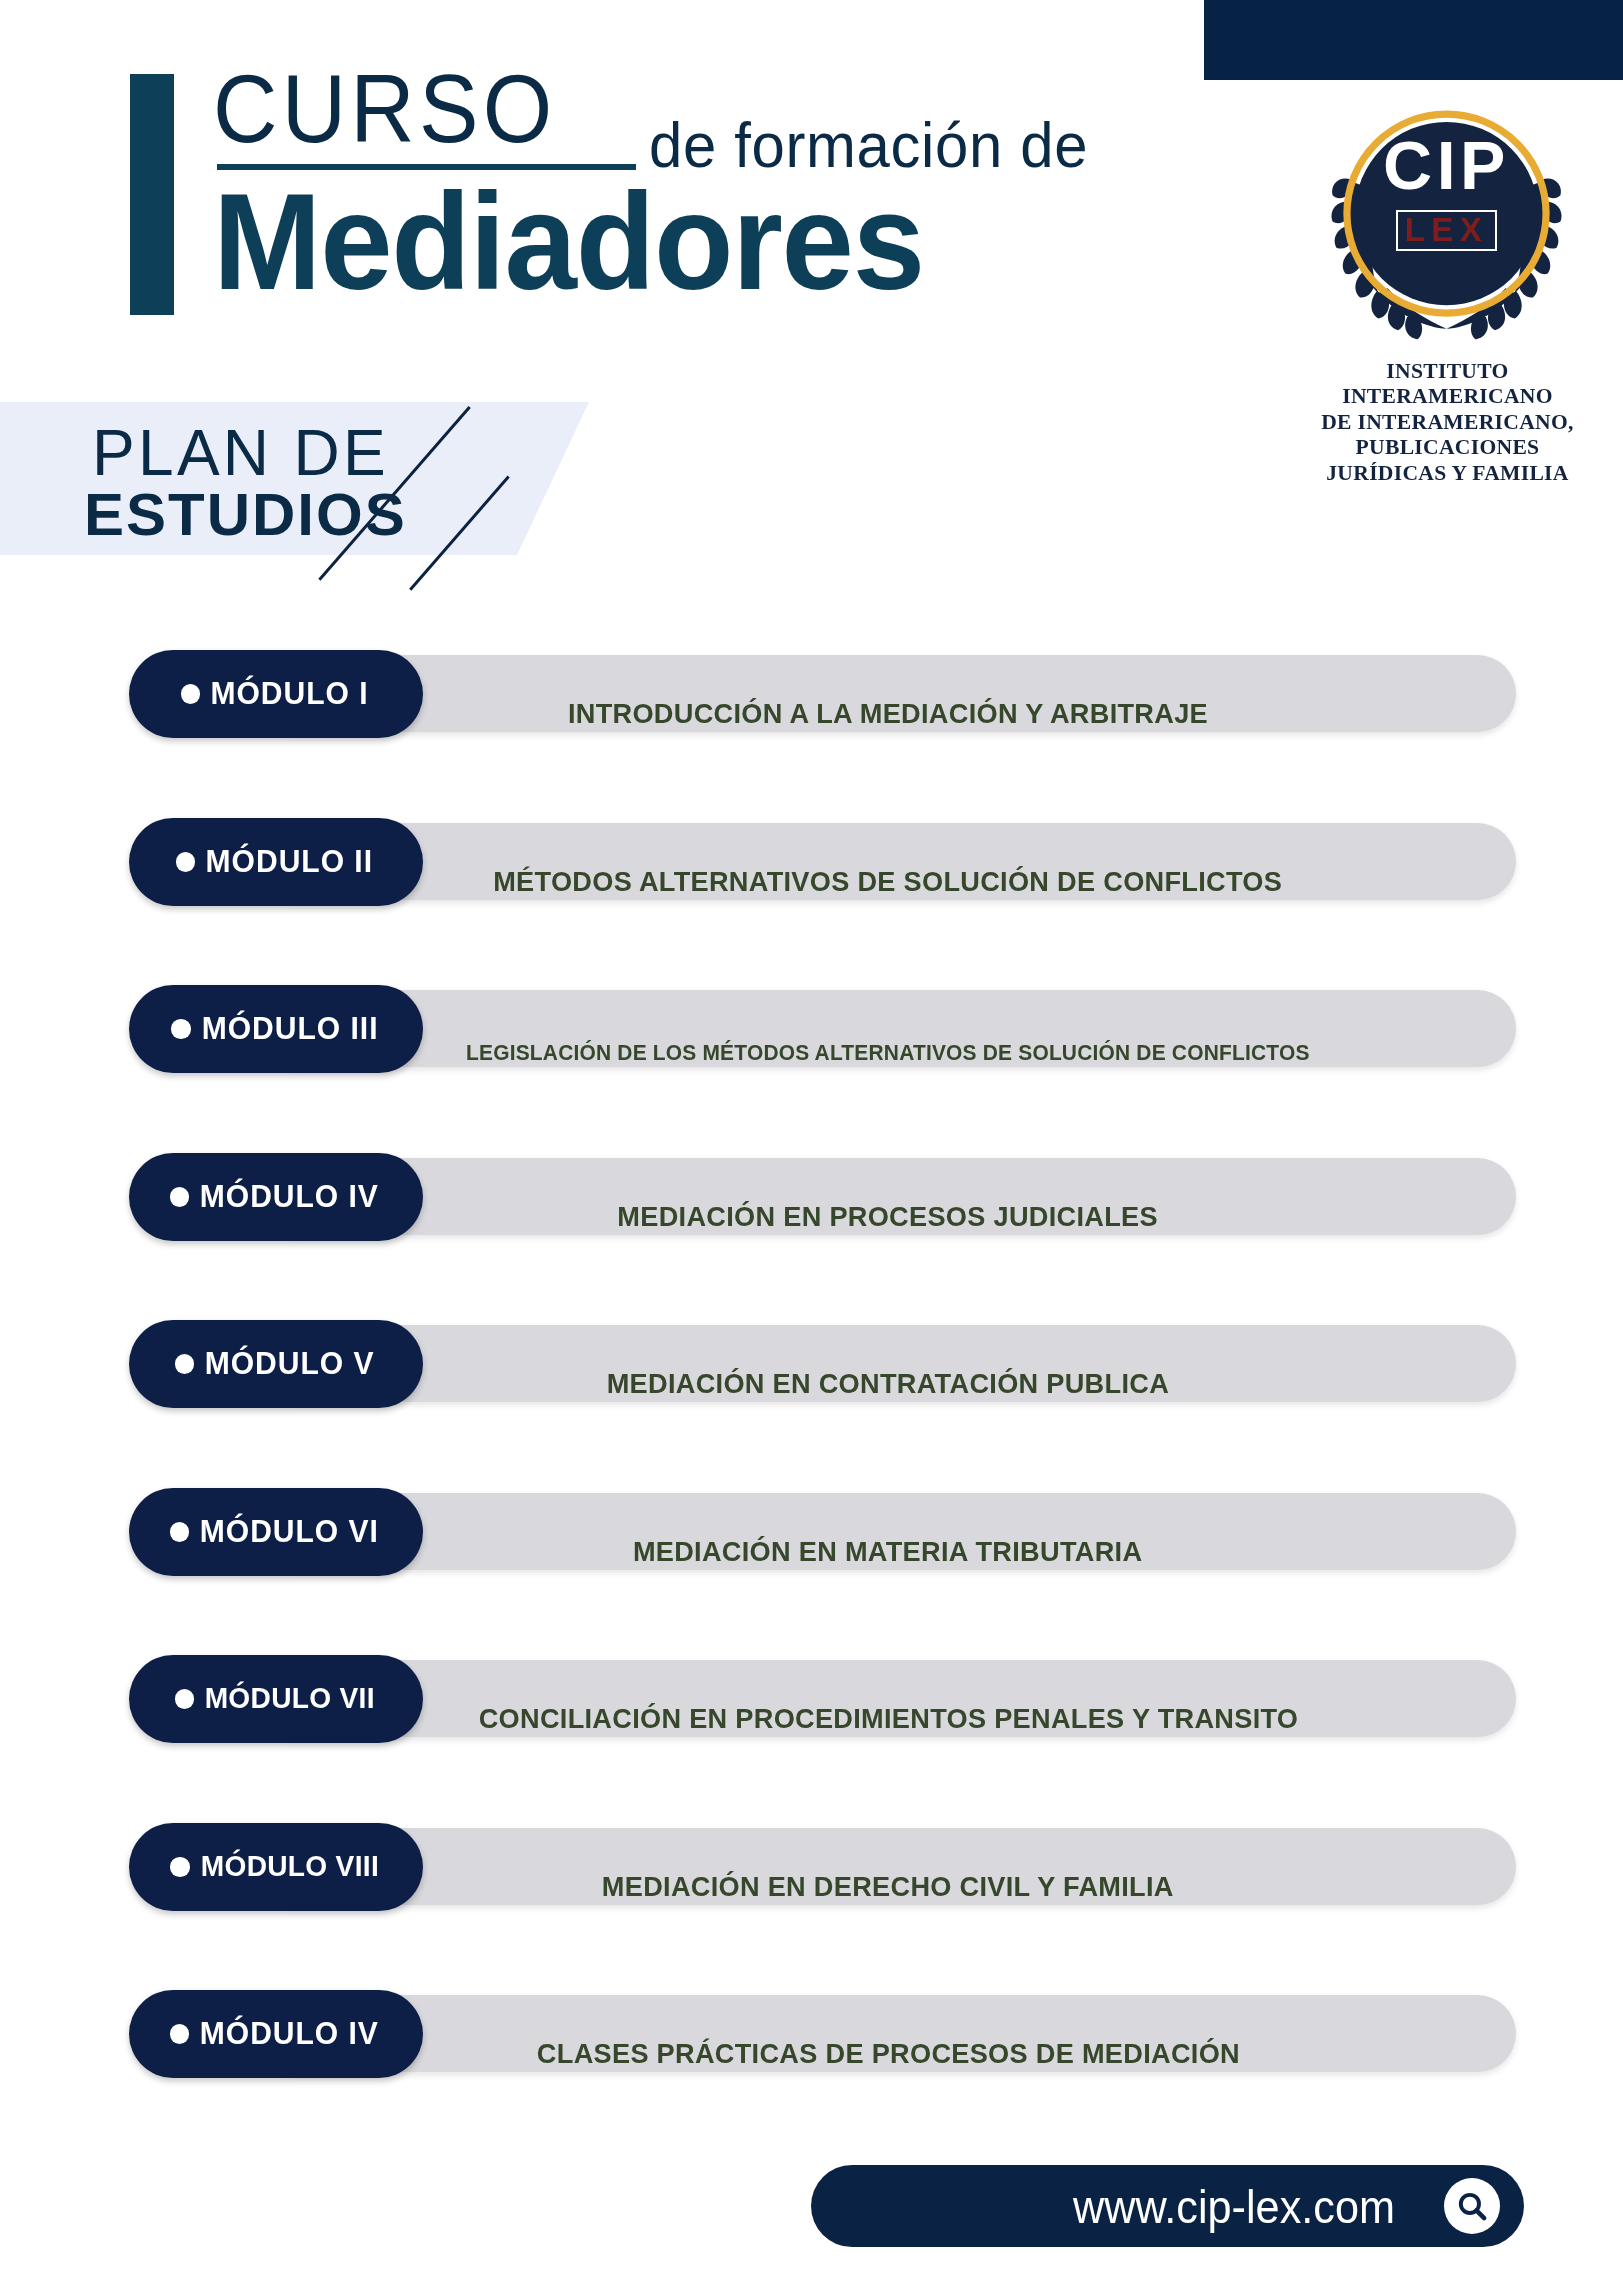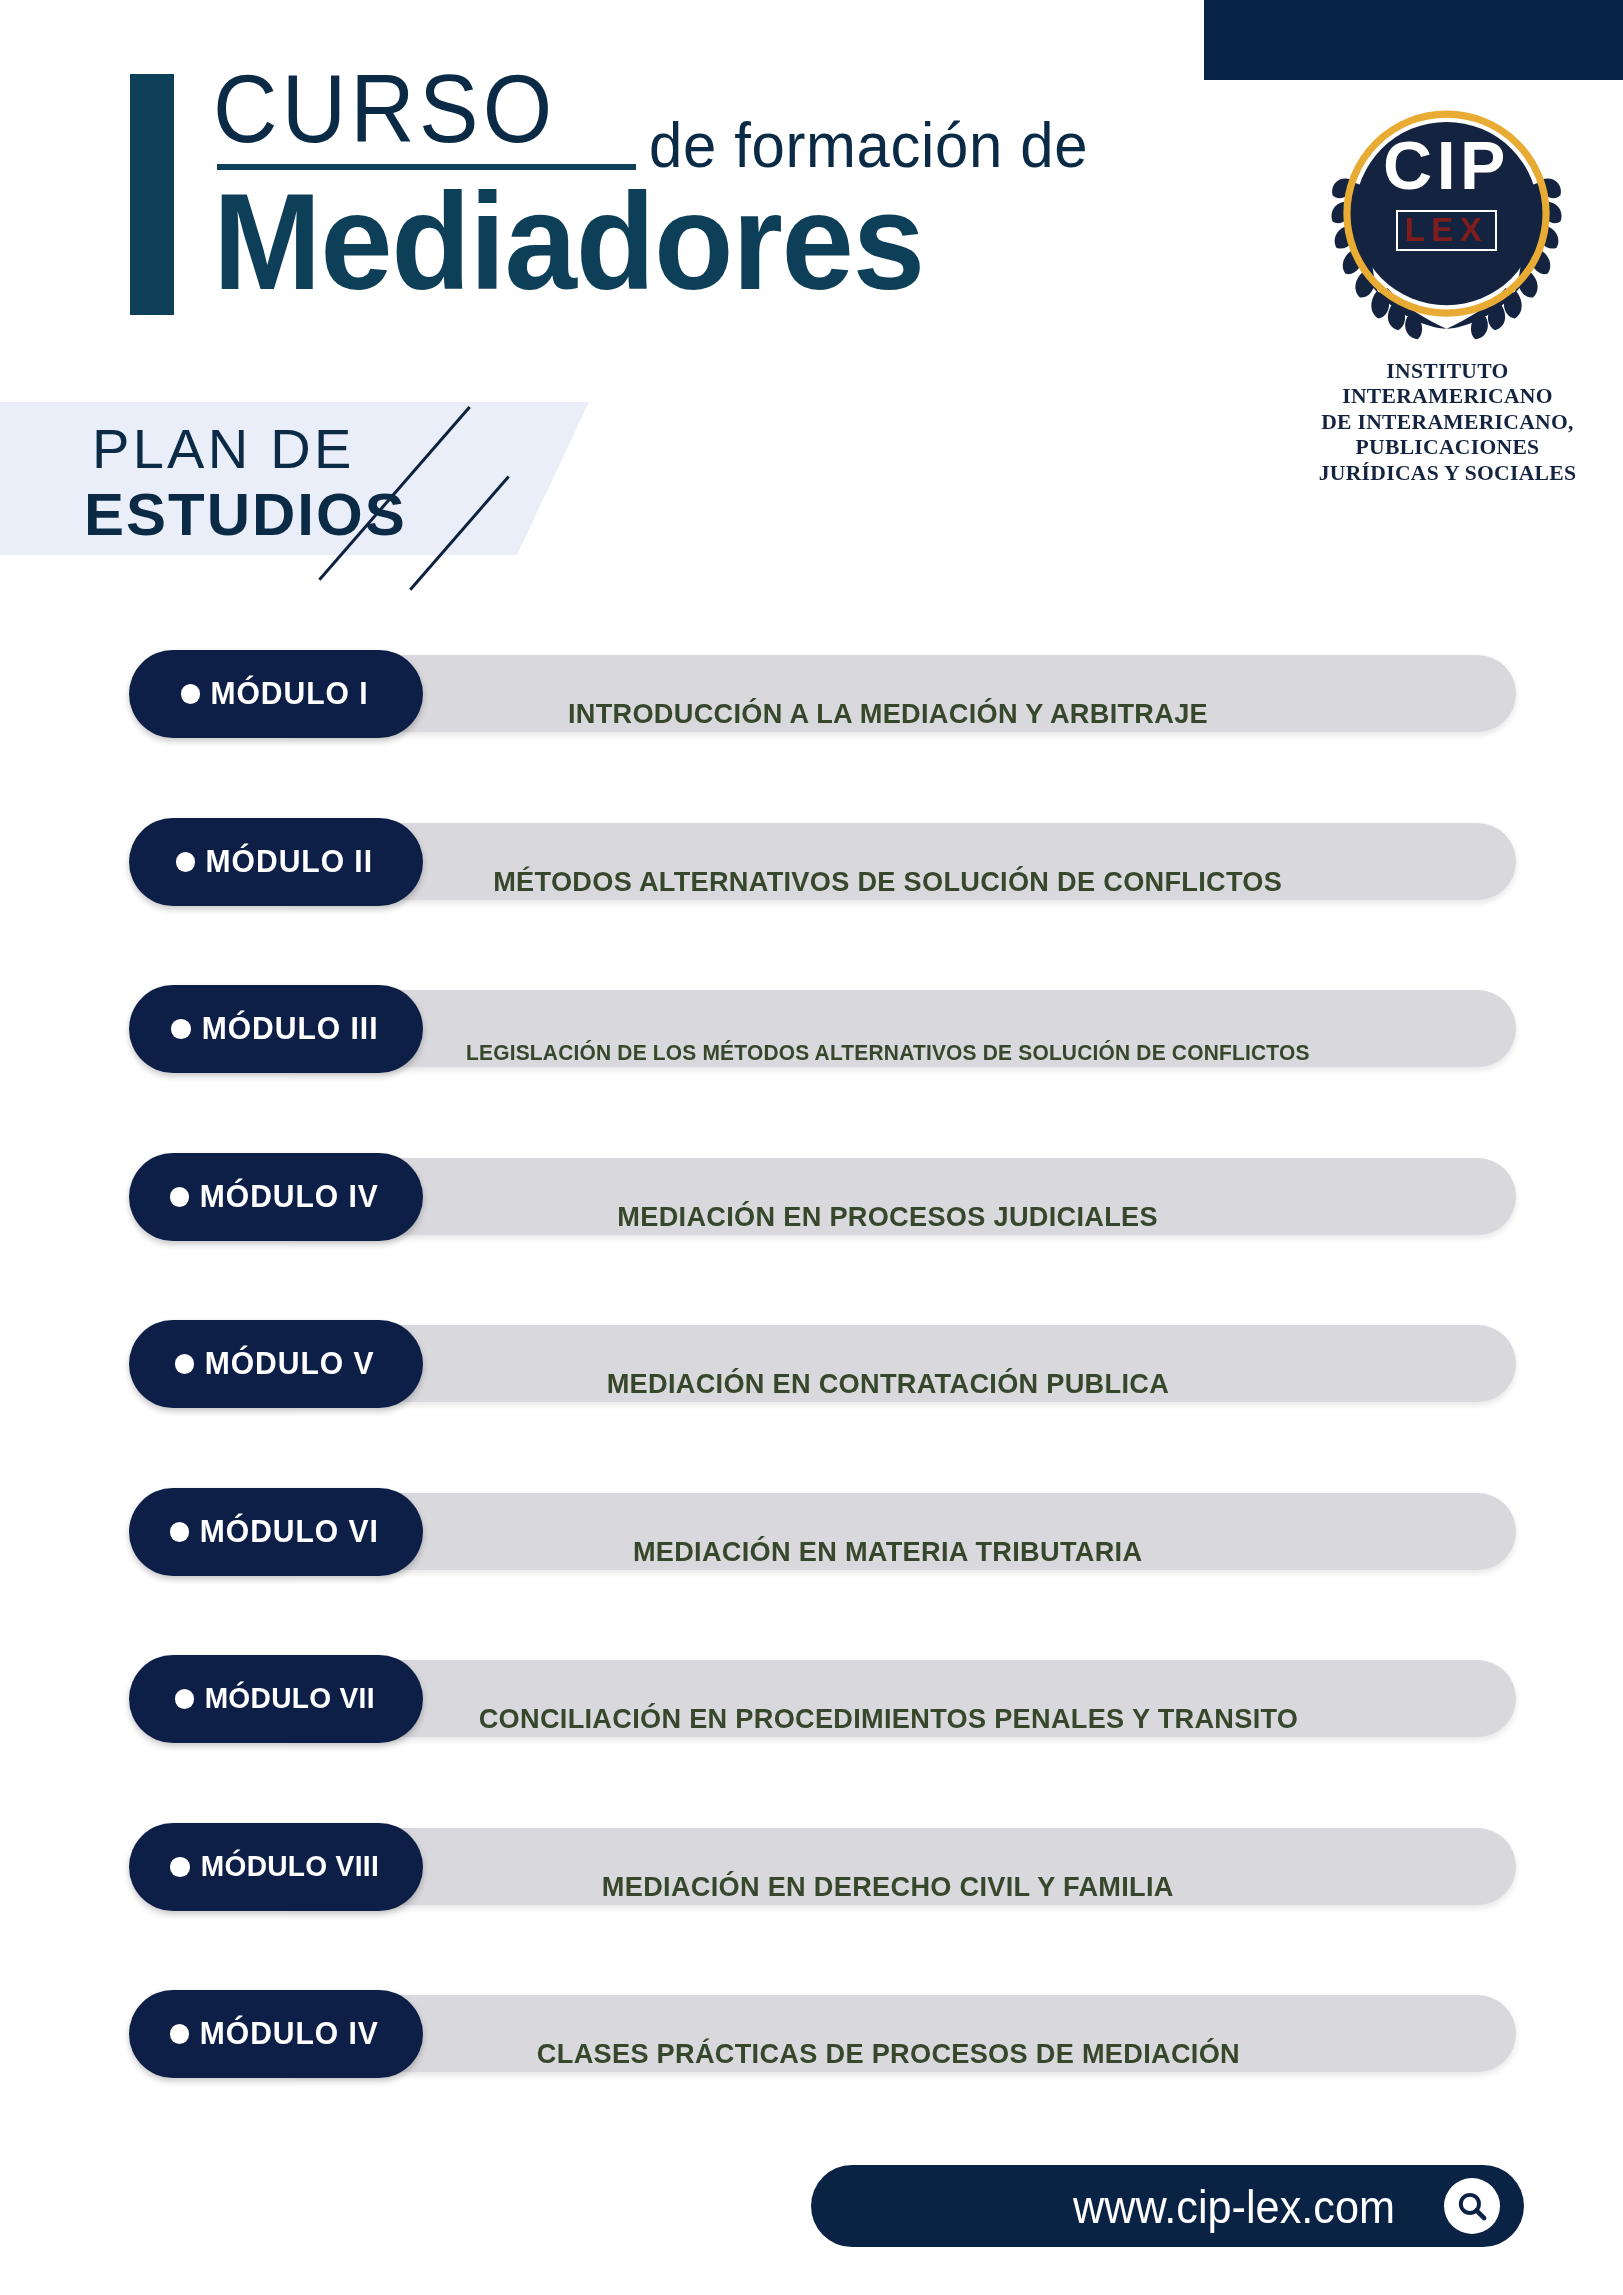--- a/index.html
+++ b/index.html
@@ -66,21 +66,21 @@
   }
 
   
   .plan-band{
     position:absolute; left:0; top:402px; width:589px; height:153px;
     background:#eaeef8;
     clip-path:polygon(0 0, 589px 0, 517px 153px, 0 153px);
   }
   .plan-line1{
     position:absolute; left:92px; top:421px;
-    font-size:56px; font-weight:400; letter-spacing:3.3px;
+    font-size:64px; font-weight:400; letter-spacing:3.3px;
     color:#0a2a46; line-height:1;
   }
   .plan-line2{
     position:absolute; left:84px; top:485px;
     font-size:60px; font-weight:700; letter-spacing:2px;
     color:#0a2a46; line-height:1;
   }
   .diag-long{
     position:absolute; left:393px; top:379px;
     width:3.3px; height:229px;
@@ -206,21 +206,21 @@
         <span style="display:inline-block;border:2.6px solid #ffffff;padding:1.3px 6.5px;
                      font-size:33px;font-weight:700;color:#7f1d1d;letter-spacing:6.5px;
                      font-family:'Liberation Sans',sans-serif;line-height:1.05;">LEX</span>
       </div>
     </div>
 
     <div class="logo-caption">
       <div>INSTITUTO INTERAMERICANO</div>
       <div>DE INTERAMERICANO,</div>
       <div>PUBLICACIONES</div>
-      <div>JURÍDICAS Y SOCIALES</div>
+      <div>JURÍDICAS Y FAMILIA</div>
     </div>
   </div>
 </div>
 
 <div class="plan-band"></div>
 <div class="diag-long"></div>
 <div class="diag-short"></div>
 <div class="plan-line1">PLAN DE</div>
 <div class="plan-line2">ESTUDIOS</div>
 

